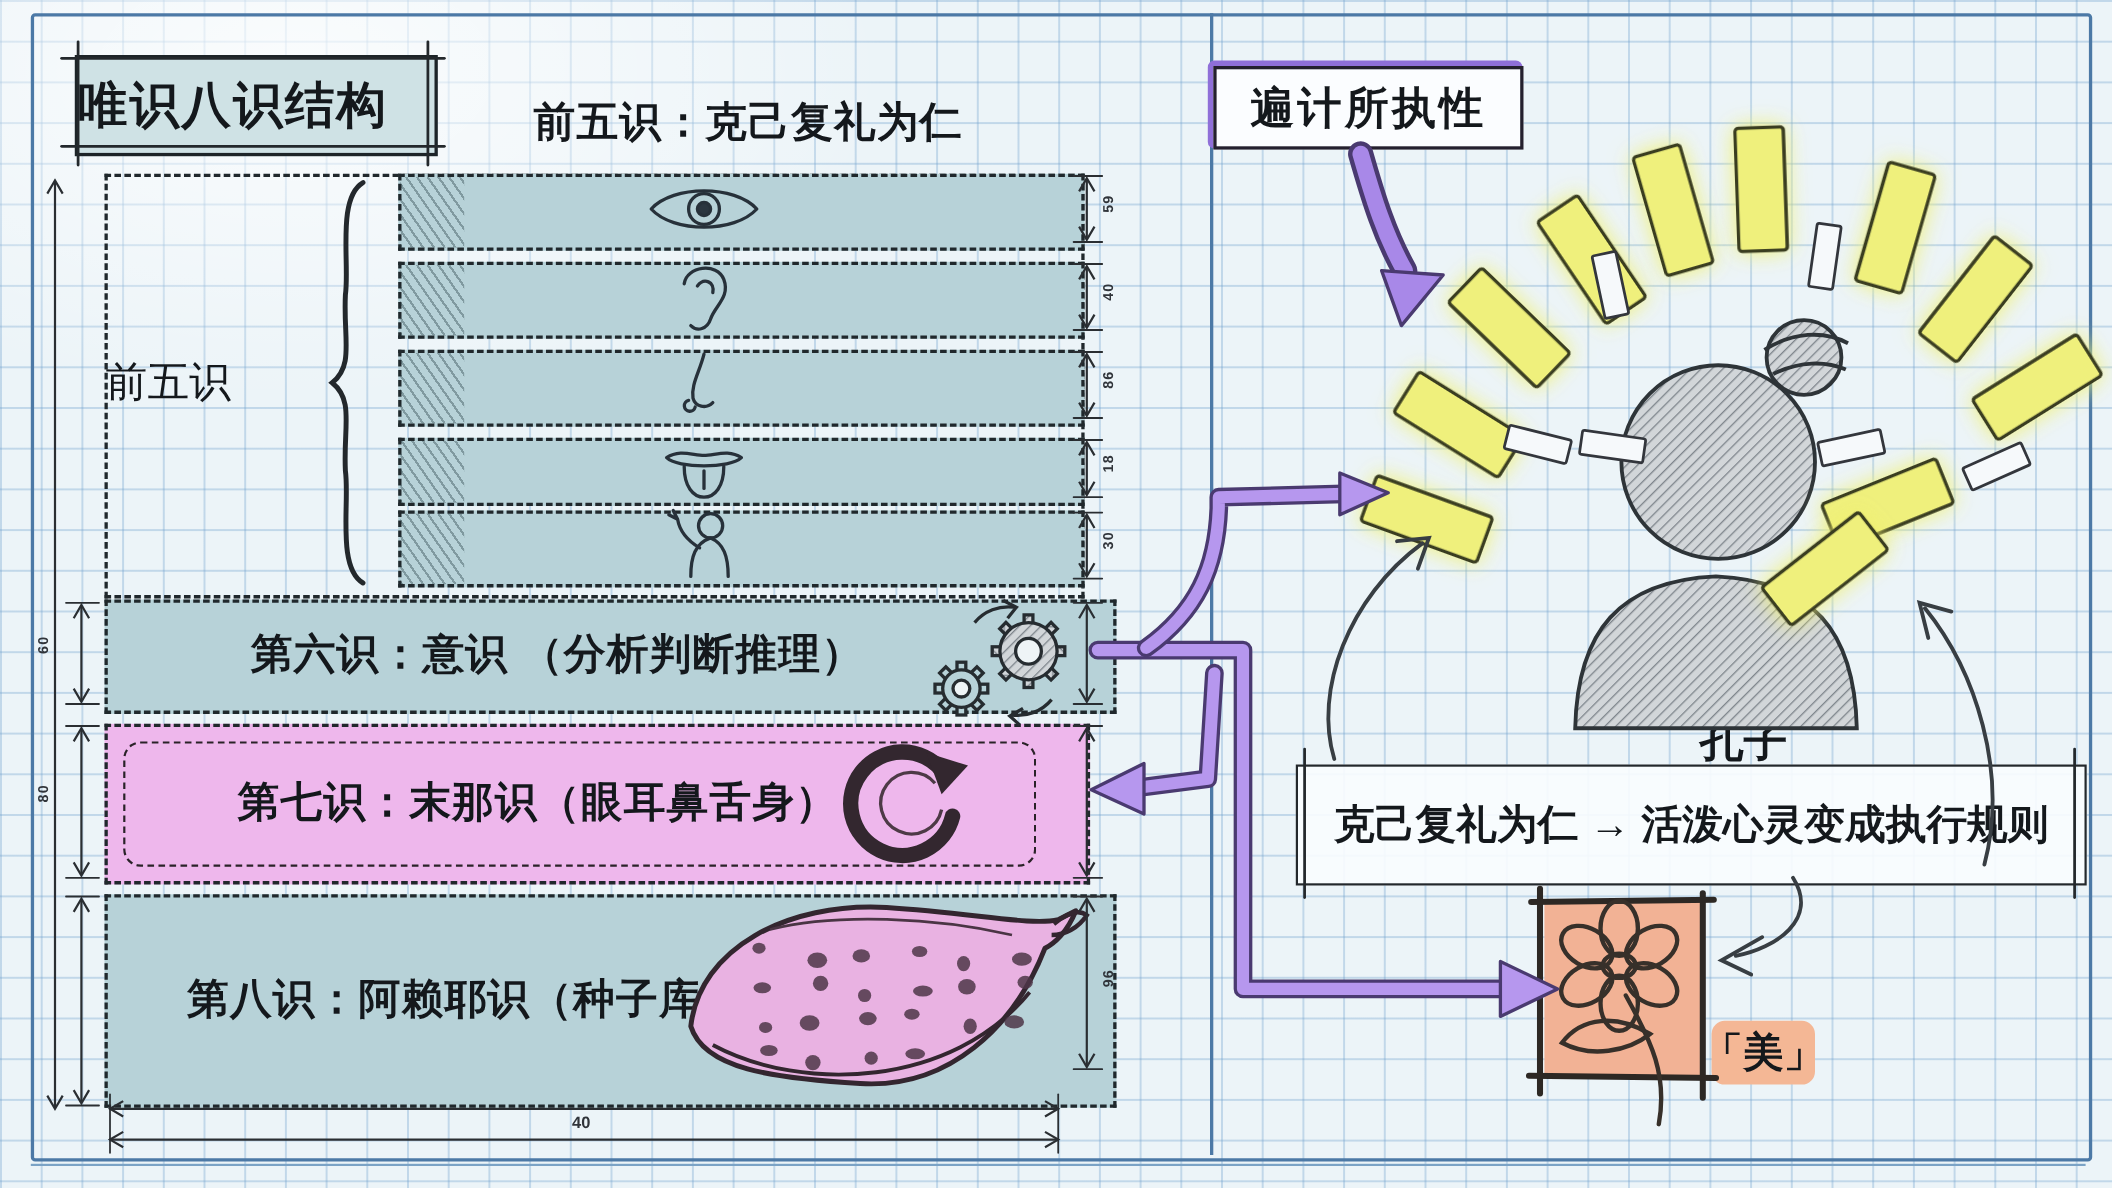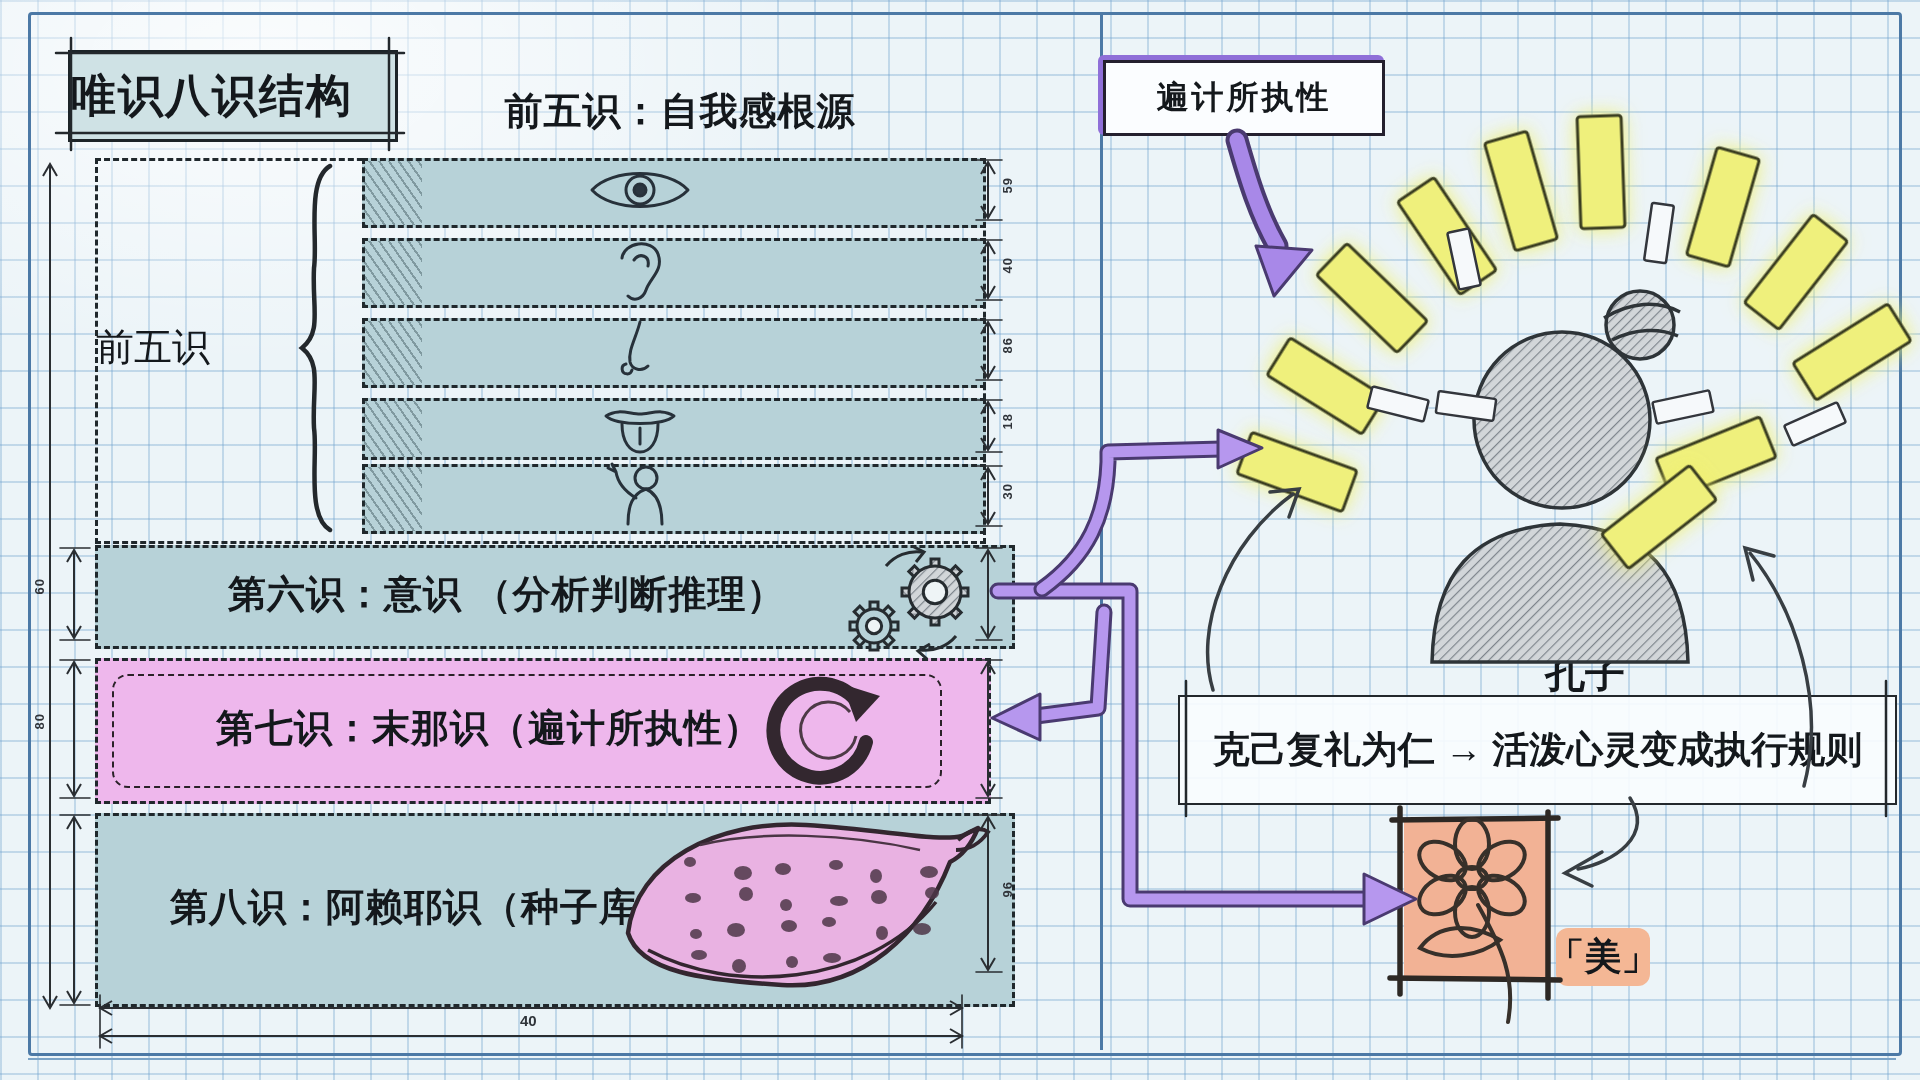--- a/index.html
+++ b/index.html
@@ -36,21 +36,21 @@
   .row{position:absolute;left:95px;width:890px;border:3px dashed #20282c;}
   .row.teal{background:#b7d2d8;padding-left:24px;}
   .row.pink{background:#eeb7ec;}
   .rowlabel{position:absolute;font-size:38px;font-weight:700;letter-spacing:1px;white-space:nowrap;}
   .inner-dash{position:absolute;left:14px;top:13px;right:46px;bottom:13px;
     border:2.5px dashed #2a2228;border-radius:16px;}
 
   .tagbox{position:absolute;left:1098px;top:55px;width:286px;height:80px;background:#8f6fd8;
     border-radius:6px;padding:5px;box-sizing:border-box;}
   .tagbox .in{width:100%;height:100%;background:#fbfdff;border:3px solid #24202e;
-    display:flex;align-items:center;justify-content:center;font-size:32px;font-weight:700;letter-spacing:3px;}
+    display:flex;align-items:center;justify-content:center;font-size:40px;font-weight:700;letter-spacing:3px;}
 
   .caption{position:absolute;left:1178px;top:695px;width:715px;height:106px;background:rgba(249,252,254,.92);
     border:2.5px solid #23282c;display:flex;align-items:center;justify-content:center;
     font-size:37px;font-weight:700;white-space:nowrap;}
   .kongzi{position:absolute;left:1545px;top:646px;width:140px;
     font-size:40px;font-weight:700;}
   .beauty{position:absolute;left:1556px;top:928px;width:94px;height:58px;background:#f4b795;
     border-radius:12px;display:flex;align-items:center;justify-content:center;
     font-size:37px;font-weight:700;}
 
@@ -66,21 +66,21 @@
 <div id="stage">
   <div id="grid"></div>
   <div id="vignette"></div>
   <div class="frame"></div>
   <div class="divider"></div>
   <div class="botline"></div>
 
   <div class="titlebox">
     <span>唯识八识结构</span>
   </div>
-  <div class="subtitle">前五识：自我感根源</div>
+  <div class="subtitle">前五识：克己复礼为仁</div>
 
   <div class="groupbox"></div>
   <div class="grouplabel">前五识</div>
 
   <div id="bars">
       <div class="sensebar" style="top: 158px; height: 64px;">
         <div class="hatchL"></div>
       </div>
       <div class="sensebar" style="top: 238px; height: 64px;">
         <div class="hatchL"></div>
@@ -94,21 +94,21 @@
       <div class="sensebar" style="top: 464px; height: 64px;">
         <div class="hatchL"></div>
       </div>
     </div>
   <div id="rows">
       <div class="row teal" style="top: 545px; height: 98px;">
         <div class="rowlabel" style="left: 130px; top: 50%; transform: translateY(-54%);">第六识：意识 （分析判断推理）</div>
       </div>
       <div class="row pink" style="top: 658px; height: 140px;">
         <div class="inner-dash"></div>
-        <div class="rowlabel" style="left: 118px; top: 50%; transform: translateY(-54%);">第七识：末那识（遍计所执性）</div>
+        <div class="rowlabel" style="left: 118px; top: 50%; transform: translateY(-54%);">第七识：末那识（眼耳鼻舌身）</div>
       </div>
       <div class="row teal" style="top: 813px; height: 188px;">
         <div class="rowlabel" style="left: 72px; top: 50%; transform: translateY(-54%);">第八识：阿赖耶识（种子库）</div>
       </div>
     </div>
 
   <div class="tagbox">
     <div class="in">遍计所执性</div>
   </div>
   <div class="kongzi">孔子</div>

